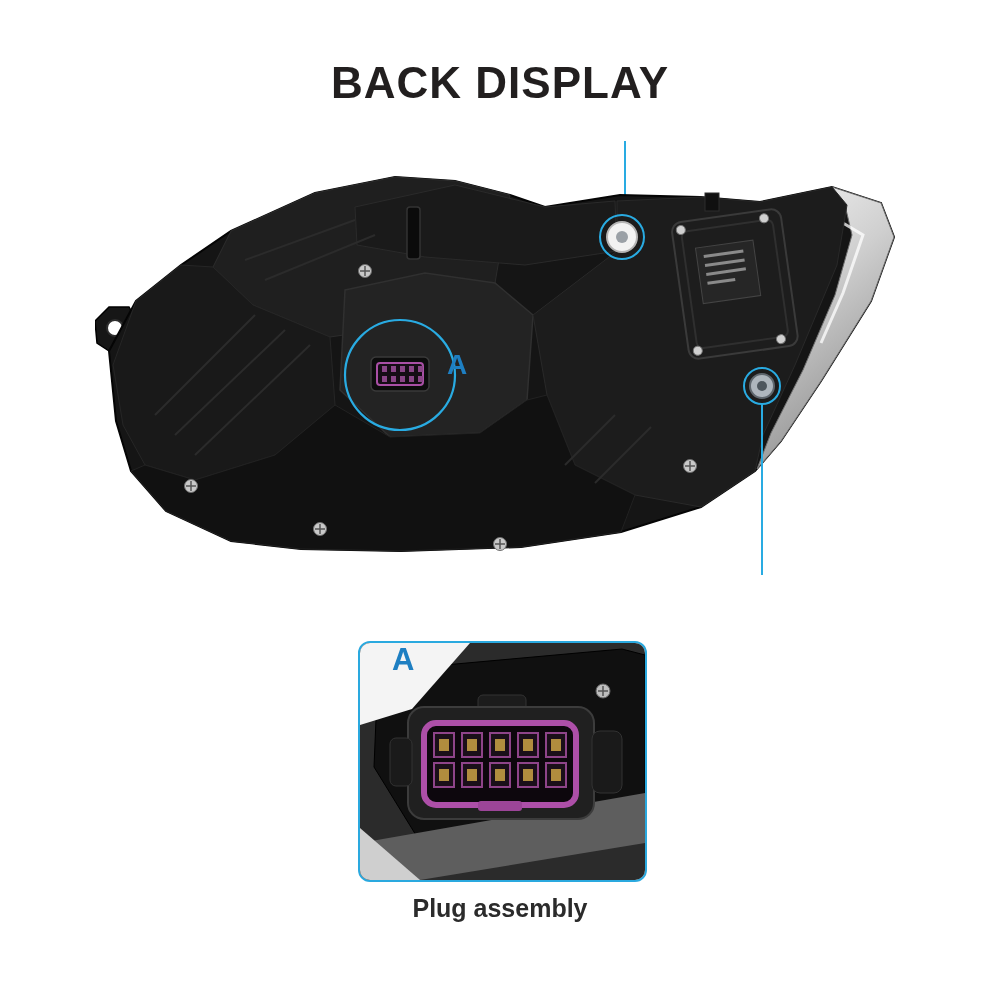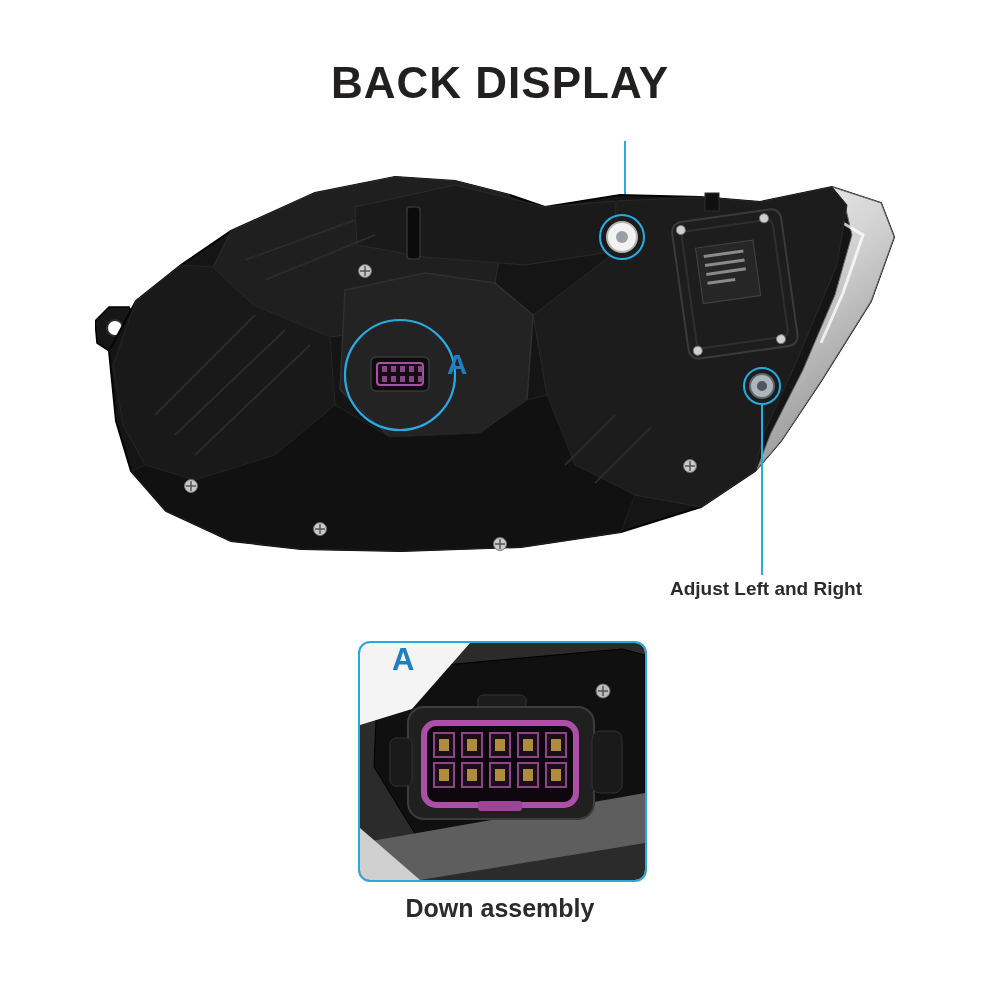--- a/index.html
+++ b/index.html
@@ -146,21 +146,20 @@
           <rect x="305" y="211" width="5" height="6"></rect>
           <rect x="314" y="211" width="5" height="6"></rect>
           <rect x="323" y="211" width="5" height="6"></rect>
       </g>
     </g>
     <circle cx="305" cy="210" r="55" fill="none" stroke="#29ABE2" stroke-width="2.2"></circle>
     <text x="352" y="209" font-family="Liberation Sans, sans-serif" font-size="28" font-weight="bold" fill="#1E7FC2">A</text>
   </svg>
 
   <div class="callout-line line-leftright"></div>
-  <div class="callout-label label-leftright">Adjust Left and Right</div>
 
   <div class="inset-box">
     <svg class="inset-svg" viewBox="0 0 285 237">
       <rect x="0" y="0" width="285" height="237" fill="#2b2b2b"></rect>
 
       <path d="M18,28 L262,6 L285,12 L285,152 L232,192 L62,202 L14,124 Z" fill="#101010" stroke="#000"></path>
 
       <polygon points="0,200 285,150 285,200 60,237 0,237" fill="#5e5e5e"></polygon>
       <polygon points="0,185 60,237 0,237" fill="#cfcfcf"></polygon>
 
@@ -202,15 +201,15 @@
             <rect x="186" y="120" width="20" height="24" fill="#1a0f19" stroke="#8e4489" stroke-width="2"></rect>
               <rect x="191" y="126" width="10" height="12" fill="#b08d3e"></rect>
           </g>
         </g>
         <rect x="118" y="158" width="44" height="10" rx="3" fill="#9c4598"></rect>
       </g>
     </svg>
   </div>
   <div class="inset-marker">A</div>
 
-  <div class="plug-caption">Down assembly</div>
+  <div class="plug-caption">Plug assembly</div>
 
 </div>
 
 </body></html>

